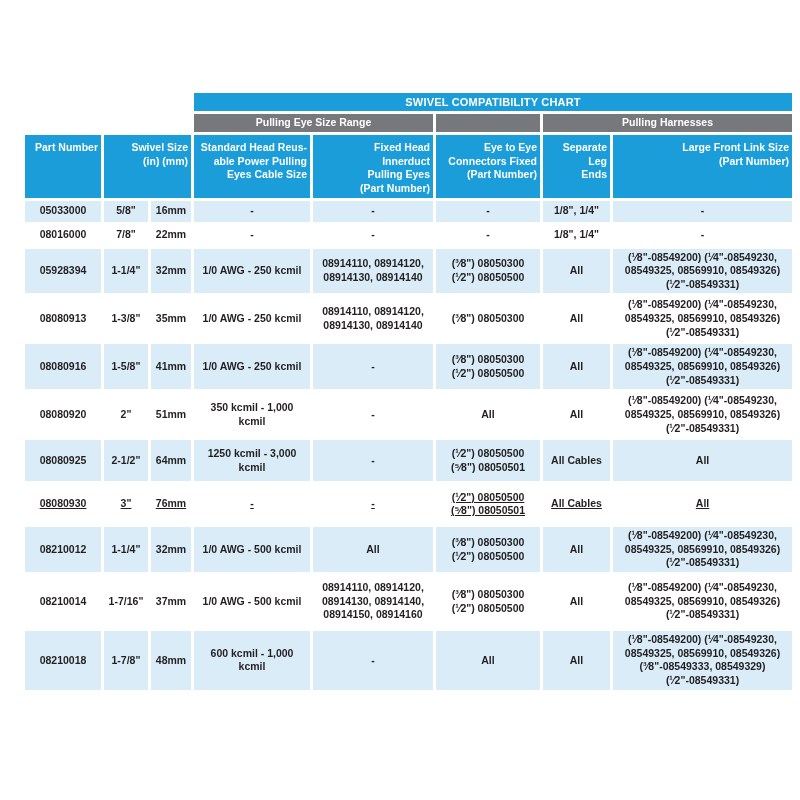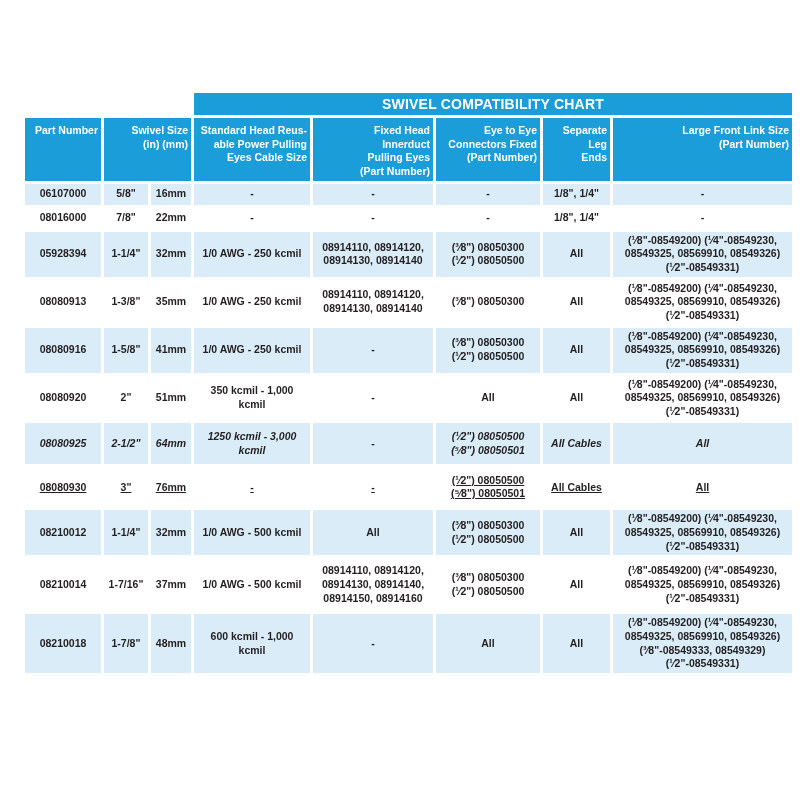--- a/index.html
+++ b/index.html
@@ -29,21 +29,21 @@
     text-align:center;
     vertical-align:middle;
     font-weight:bold;
     font-size:10.5px;
     line-height:1.3;
     padding:2px 3px;
   }
   .title-row th{
     background:var(--blue);
     color:var(--white);
-    font-size:14px;
+    font-size:11px;
     height:17px;
     letter-spacing:.2px;
   }
   .group-row th{
     background:var(--gray);
     color:var(--white);
     height:15px;
   }
   .head-row th{
     background:var(--blue);
@@ -71,20 +71,26 @@
         <col style="width:120px">
         <col style="width:104px">
       <col style="width:67px">
         <col style="width:179px">
     </colgroup>
     <thead>
       <tr class="title-row">
         <td colspan="3" class="blank"></td>
         <th colspan="5">SWIVEL COMPATIBILITY CHART</th>
       </tr>
+      <tr class="group-row">
+        <td colspan="3" class="blank"></td>
+        <th colspan="2">Pulling Eye Size Range</th>
+        <th></th>
+        <th colspan="2">Pulling Harnesses</th>
+      </tr>
       <tr class="head-row">
         <th>Part Number</th>
         <th colspan="2">Swivel Size
 (in) (mm)</th>
         <th>Standard Head Reus-
 able Power Pulling
 Eyes Cable Size</th>
         <th>Fixed Head
 Innerduct
 Pulling Eyes
@@ -93,21 +99,21 @@
 Connectors Fixed
 (Part Number)</th>
         <th>Separate Leg
 Ends</th>
         <th>Large Front Link Size
 (Part Number)</th>
       </tr>
     </thead>
     <tbody>
         <tr style="height: 21px;">
-    <td>06107000</td>
+    <td>05033000</td>
     <td>5/8"</td>
     <td>16mm</td>
     <td>-</td>
     <td>-</td>
     <td>-</td>
     <td>1/8", 1/4"</td>
     <td>-</td>
   </tr>
         <tr style="height: 21px; margin-top: 44px;">
     <td>08016000</td>
@@ -164,21 +170,21 @@
     <td>2"</td>
     <td>51mm</td>
     <td>350 kcmil - 1,000 kcmil</td>
     <td>-</td>
     <td>All</td>
     <td>All</td>
     <td>(¹⁄8"-08549200) (¹⁄4"-08549230,
 08549325, 08569910, 08549326)
 (¹⁄2"-08549331)</td>
   </tr>
-        <tr style="height: 41px; font-style: italic;">
+        <tr style="height: 41px;">
     <td>08080925</td>
     <td>2-1/2"</td>
     <td>64mm</td>
     <td>1250 kcmil - 3,000 kcmil</td>
     <td>-</td>
     <td>(¹⁄2") 08050500
 (⁵⁄8") 08050501</td>
     <td>All Cables</td>
     <td>All</td>
   </tr>

